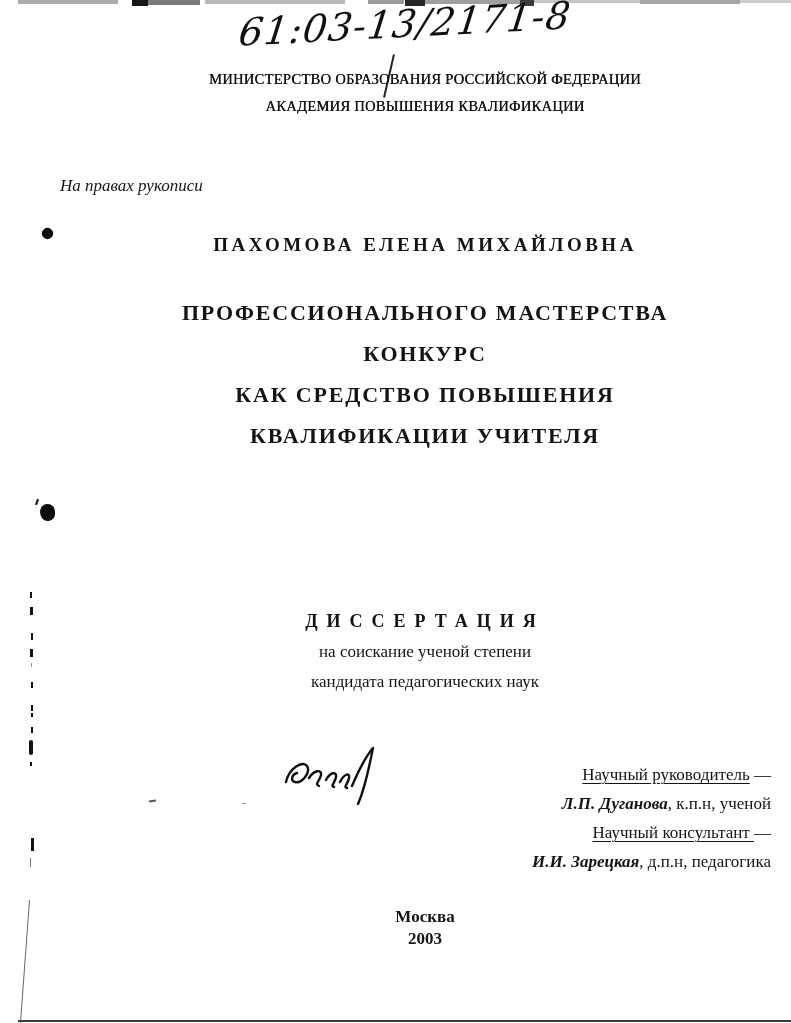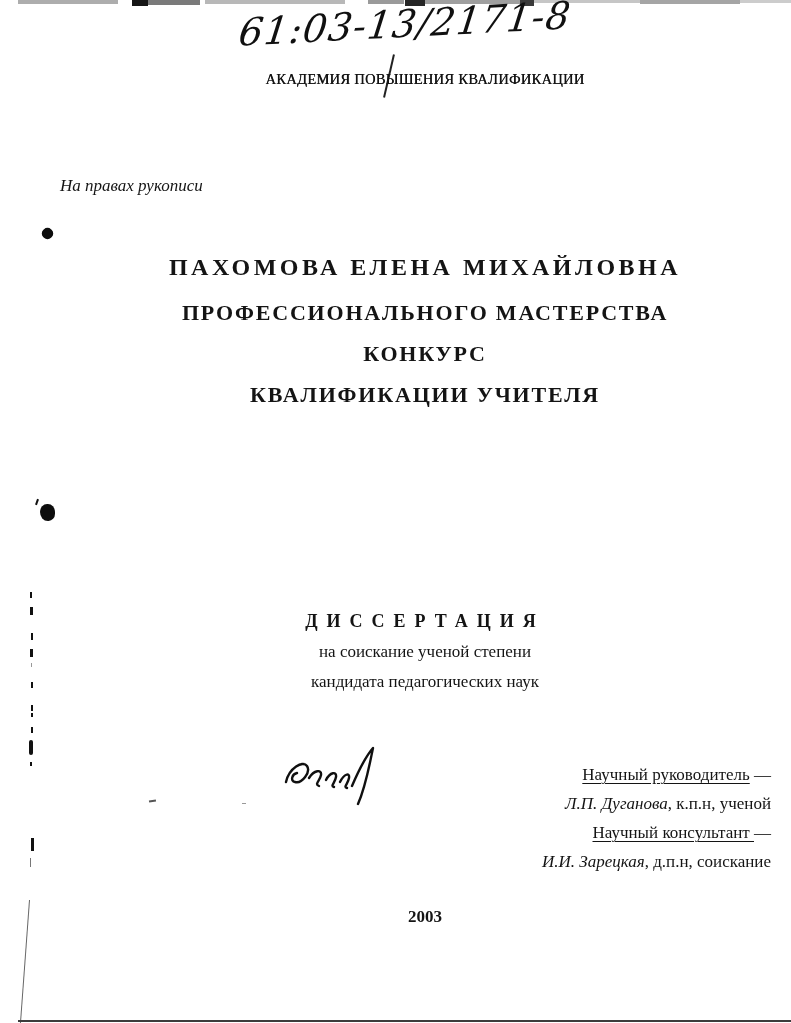--- a/index.html
+++ b/index.html
@@ -17,28 +17,28 @@
 
   .handwritten{
     left:195px;top:2px;width:420px;text-align:center;
     font-family:"DejaVu Serif", serif;
     font-style:italic;font-size:38px;letter-spacing:1px;
     transform:rotate(-3deg) skewX(-10deg);
     white-space:nowrap;color:#101010;
   }
   .ministry{top:66px;font-size:14.5px;line-height:27px;letter-spacing:0.3px;}
   .note{left:60px;top:176px;width:673px;text-align:left;font-style:italic;font-size:17px;}
-  .author{top:234px;font-weight:bold;font-size:24px;letter-spacing:3.5px;margin-top:20px;}
+  .author{top:234px;font-weight:bold;font-size:19px;letter-spacing:3.5px;}
   .main-title{top:292px;font-weight:bold;font-size:22px;line-height:41px;letter-spacing:1.8px;}
   .specialty{top:492px;font-weight:bold;font-style:italic;font-size:17px;line-height:31px;}
   .diss{top:606px;font-size:17px;line-height:30.5px;}
   .diss-heading{font-weight:bold;font-size:18px;letter-spacing:9px;}
   .advisors{left:461px;top:760px;width:310px;text-align:right;font-size:17px;line-height:29px;}
   .advisors .u{text-decoration:underline;text-underline-offset:3px;text-decoration-thickness:1px;}
-  .advisors .nm{font-weight:normal;font-style:italic;}
+  .advisors .nm{font-weight:bold;font-style:italic;}
   .city-year{top:906px;font-weight:bold;font-size:17px;line-height:22px;}
   .sig{left:276px;top:742px;}
 
   .artifact{position:absolute;background:#111;}
   .smudge{position:absolute;top:0;}
 </style>
 </head>
 <body>
 
 <div class="page">
@@ -55,30 +55,32 @@
     <i class="smudge" style="left:534px;width:106px;height:3px;background:#c6c6c6"></i>
     <i class="smudge" style="left:640px;width:100px;height:4px;background:#a5a5a5"></i>
     <i class="smudge" style="left:740px;width:51px;height:3px;background:#cccccc"></i>
   </div>
 
   <div class="abs handwritten">61:03-13/2171-8</div>
 
   <div class="artifact" style="left:388px;top:54px;width:2px;height:44px;background:#222;transform:rotate(13deg);"></div>
 
   <div class="abs center-col ministry semibold">
+    <div>МИНИСТЕРСТВО ОБРАЗОВАНИЯ РОССИЙСКОЙ ФЕДЕРАЦИИ</div>
     <div>АКАДЕМИЯ ПОВЫШЕНИЯ КВАЛИФИКАЦИИ</div>
   </div>
 
   <div class="abs note">На правах рукописи</div>
 
   <div class="abs center-col author">ПАХОМОВА ЕЛЕНА МИХАЙЛОВНА</div>
 
   <div class="abs center-col main-title">
     <div>ПРОФЕССИОНАЛЬНОГО МАСТЕРСТВА</div>
     <div>КОНКУРС</div>
+    <div>КАК СРЕДСТВО ПОВЫШЕНИЯ</div>
     <div>КВАЛИФИКАЦИИ УЧИТЕЛЯ</div>
   </div>
 
 
   <div class="abs center-col diss">
     <div class="diss-heading">ДИССЕРТАЦИЯ</div>
     <div>на соискание ученой степени</div>
     <div>кандидата педагогических наук</div>
   </div>
 
@@ -87,24 +89,25 @@
              M33,36 C38,28 46,27 45,33 C44,39 38,42 43,44
              M50,38 C54,30 61,29 60,35 C59,41 54,44 58,45
              M64,40 C68,32 74,30 73,36 C72,42 67,45 71,46
              M76,44 C82,30 90,14 97,6 C94,20 90,44 82,62" fill="none" stroke="#101010" stroke-width="2.4" stroke-linecap="round" stroke-linejoin="round"></path>
   </svg>
 
   <div class="abs advisors">
     <div><span class="u">Научный руководитель</span><span> —</span></div>
     <div><span class="nm">Л.П. Дуганова</span><span>, к.п.н, ученой</span></div>
     <div><span class="u">Научный консультант </span><span> —</span></div>
-    <div><span class="nm">И.И. Зарецкая</span><span>, д.п.н, соискание</span></div>
+    <div><span class="nm">И.И. Зарецкая</span><span>, д.п.н, педагогика</span></div>
   </div>
 
   <div class="abs center-col city-year">
+    <div>Москва</div>
     <div>2003</div>
   </div>
 
   <div>
     <i class="artifact" style="left:42px;top:228px;width:11px;height:11px;border-radius:45%;transform:rotate(45deg);background:#0d0d0d;"></i>
     <i class="artifact" style="left:36px;top:499px;width:2px;height:6px;transform:rotate(20deg);"></i>
     <i class="artifact" style="left:40px;top:504px;width:15px;height:17px;border-radius:50% 50% 45% 55%;background:#0d0d0d;"></i>
     <i class="artifact" style="left:30px;top:592px;width:2px;height:6px;"></i>
     <i class="artifact" style="left:30px;top:607px;width:3px;height:8px;"></i>
     <i class="artifact" style="left:31px;top:633px;width:2px;height:7px;"></i>

